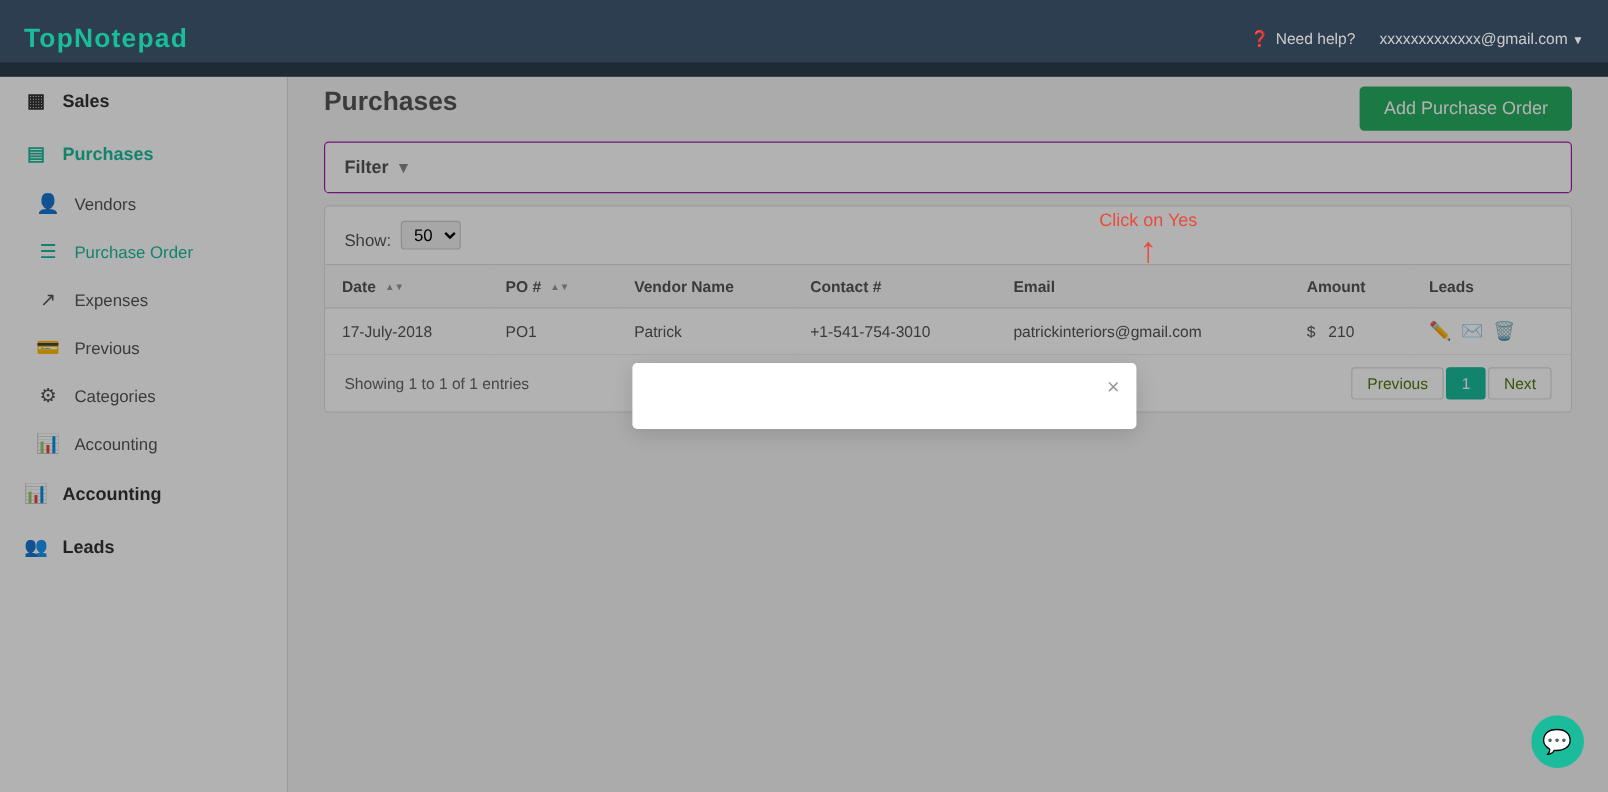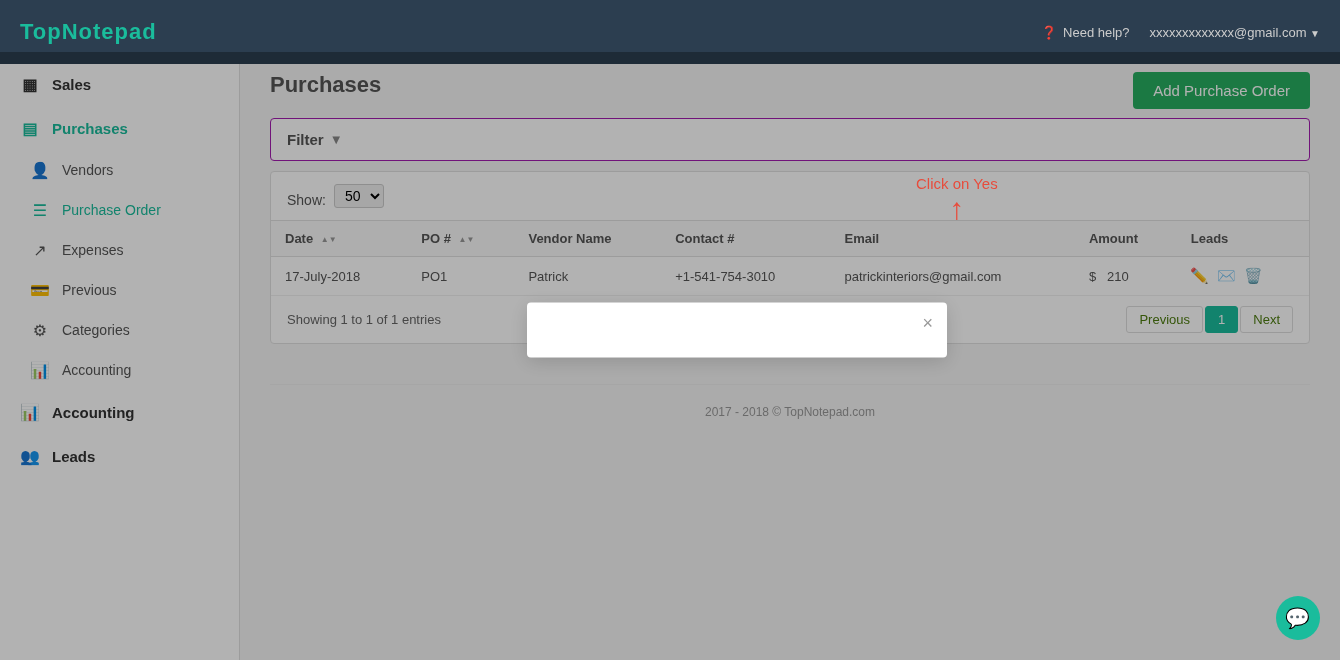--- a/index.html
+++ b/index.html
@@ -484,22 +484,19 @@
         <span>Showing 1 to 1 of 1 entries</span>
         <div class="pagination-btns">
           <button class="pag-btn">Previous</button>
           <button class="pag-btn active">1</button>
           <button class="pag-btn">Next</button>
         </div>
       </div>
 
     </div>
 
-    <footer class="footer">
-      <span>2017 - 2018 © TopNotepad.com</span>
-    </footer>
 
   </main>
 </div>
 
 <div class="chat-bubble">
   <span>💬</span>
 </div>
 
 </body></html>

